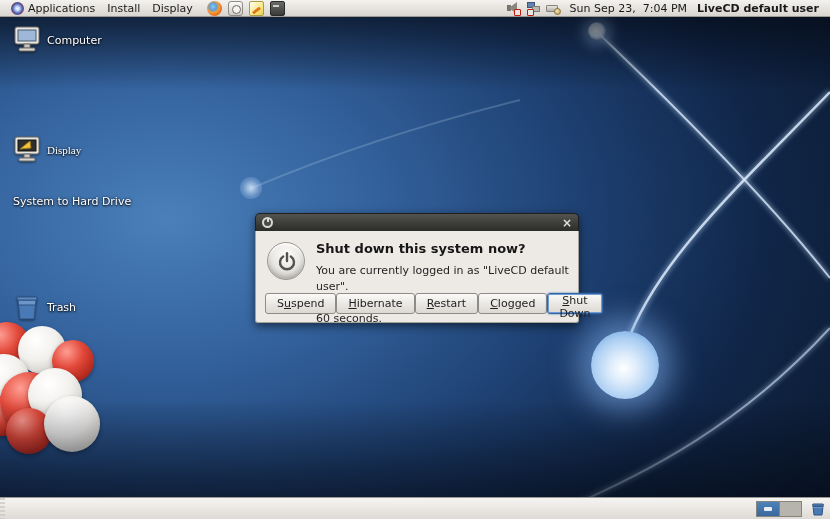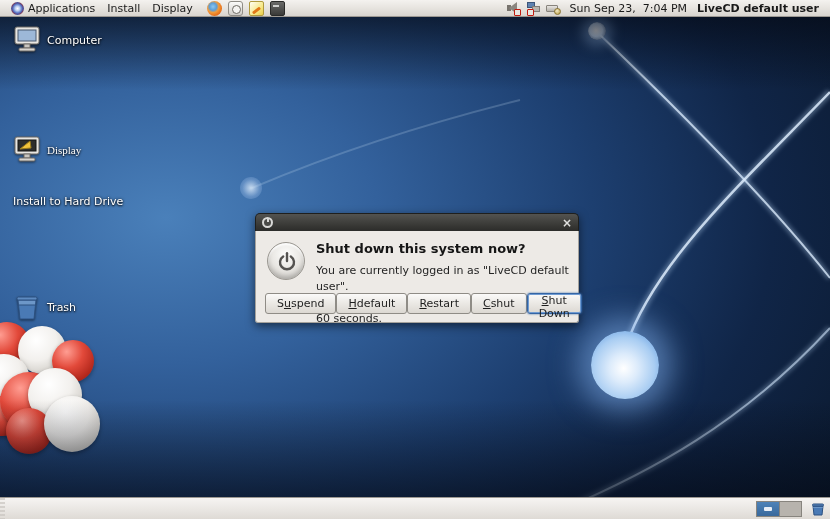--- a/index.html
+++ b/index.html
@@ -155,21 +155,21 @@
     </svg>
     <span class="lbl">Display</span>
   </div>
   <div class="dicon" style="top:186px;">
     <svg viewBox="0 0 34 30">
       <path d="M17 3 L24 11 L20 11 L20 14 L14 14 L14 11 L10 11 Z" fill="#f0903a" stroke="#a85a12"></path>
       <path d="M5 18 L12 13 L22 13 L29 18 Z" fill="#dddad5" stroke="#78756f"></path>
       <rect x="5" y="18" width="24" height="7" rx="1.5" fill="#c4c1bb" stroke="#78756f"></rect>
       <circle cx="25" cy="21.5" r="1.3" fill="#8a8780"></circle>
     </svg>
-    <span class="lbl">Install to Hard Drive</span>
+    <span class="lbl">System to Hard Drive</span>
   </div>
   <div class="dicon" style="top:292px;">
     <svg viewBox="0 0 34 30">
       <path d="M8 8 L26 8 L24 27 L10 27 Z" fill="#4a7ab5" stroke="#2d5180"></path>
       <path d="M8 8 L26 8 L25.5 13 L8.5 13 Z" fill="#6d97c8" stroke="#2d5180"></path>
       <rect x="7" y="5" width="20" height="3" rx="1.5" fill="#5d8ac0" stroke="#2d5180"></rect>
     </svg>
     <span class="lbl">Trash</span>
   </div>
 
@@ -222,23 +222,23 @@
           <line x1="12" y1="3.2" x2="12" y2="11" stroke="#555351" stroke-width="2.4" stroke-linecap="round"></line>
         </svg>
       </div>
       <div class="dlg-heading">Shut down this system now?</div>
       <div class="dlg-text">
         <div>You are currently logged in as "LiveCD default user".</div>
         <div>This system will be automatically shut down in 60 seconds.</div>
       </div>
       <div class="dlg-buttons">
         <button class="btn"><span>S</span><span class="mn">u</span><span>spend</span></button>
-        <button class="btn"><span></span><span class="mn">H</span><span>default</span></button>
+        <button class="btn"><span></span><span class="mn">H</span><span>ibernate</span></button>
         <button class="btn"><span></span><span class="mn">R</span><span>estart</span></button>
-        <button class="btn"><span></span><span class="mn">C</span><span>shut</span></button>
+        <button class="btn"><span></span><span class="mn">C</span><span>logged</span></button>
         <button class="btn focused"><span></span><span class="mn">S</span><span>hut Down</span></button>
       </div>
     </div>
   </div>
 
   <div class="bottom-panel">
     <div class="panel-handle"></div>
     <div class="ws-switcher">
       <div class="ws active"></div>
       <div class="ws inactive"></div>

